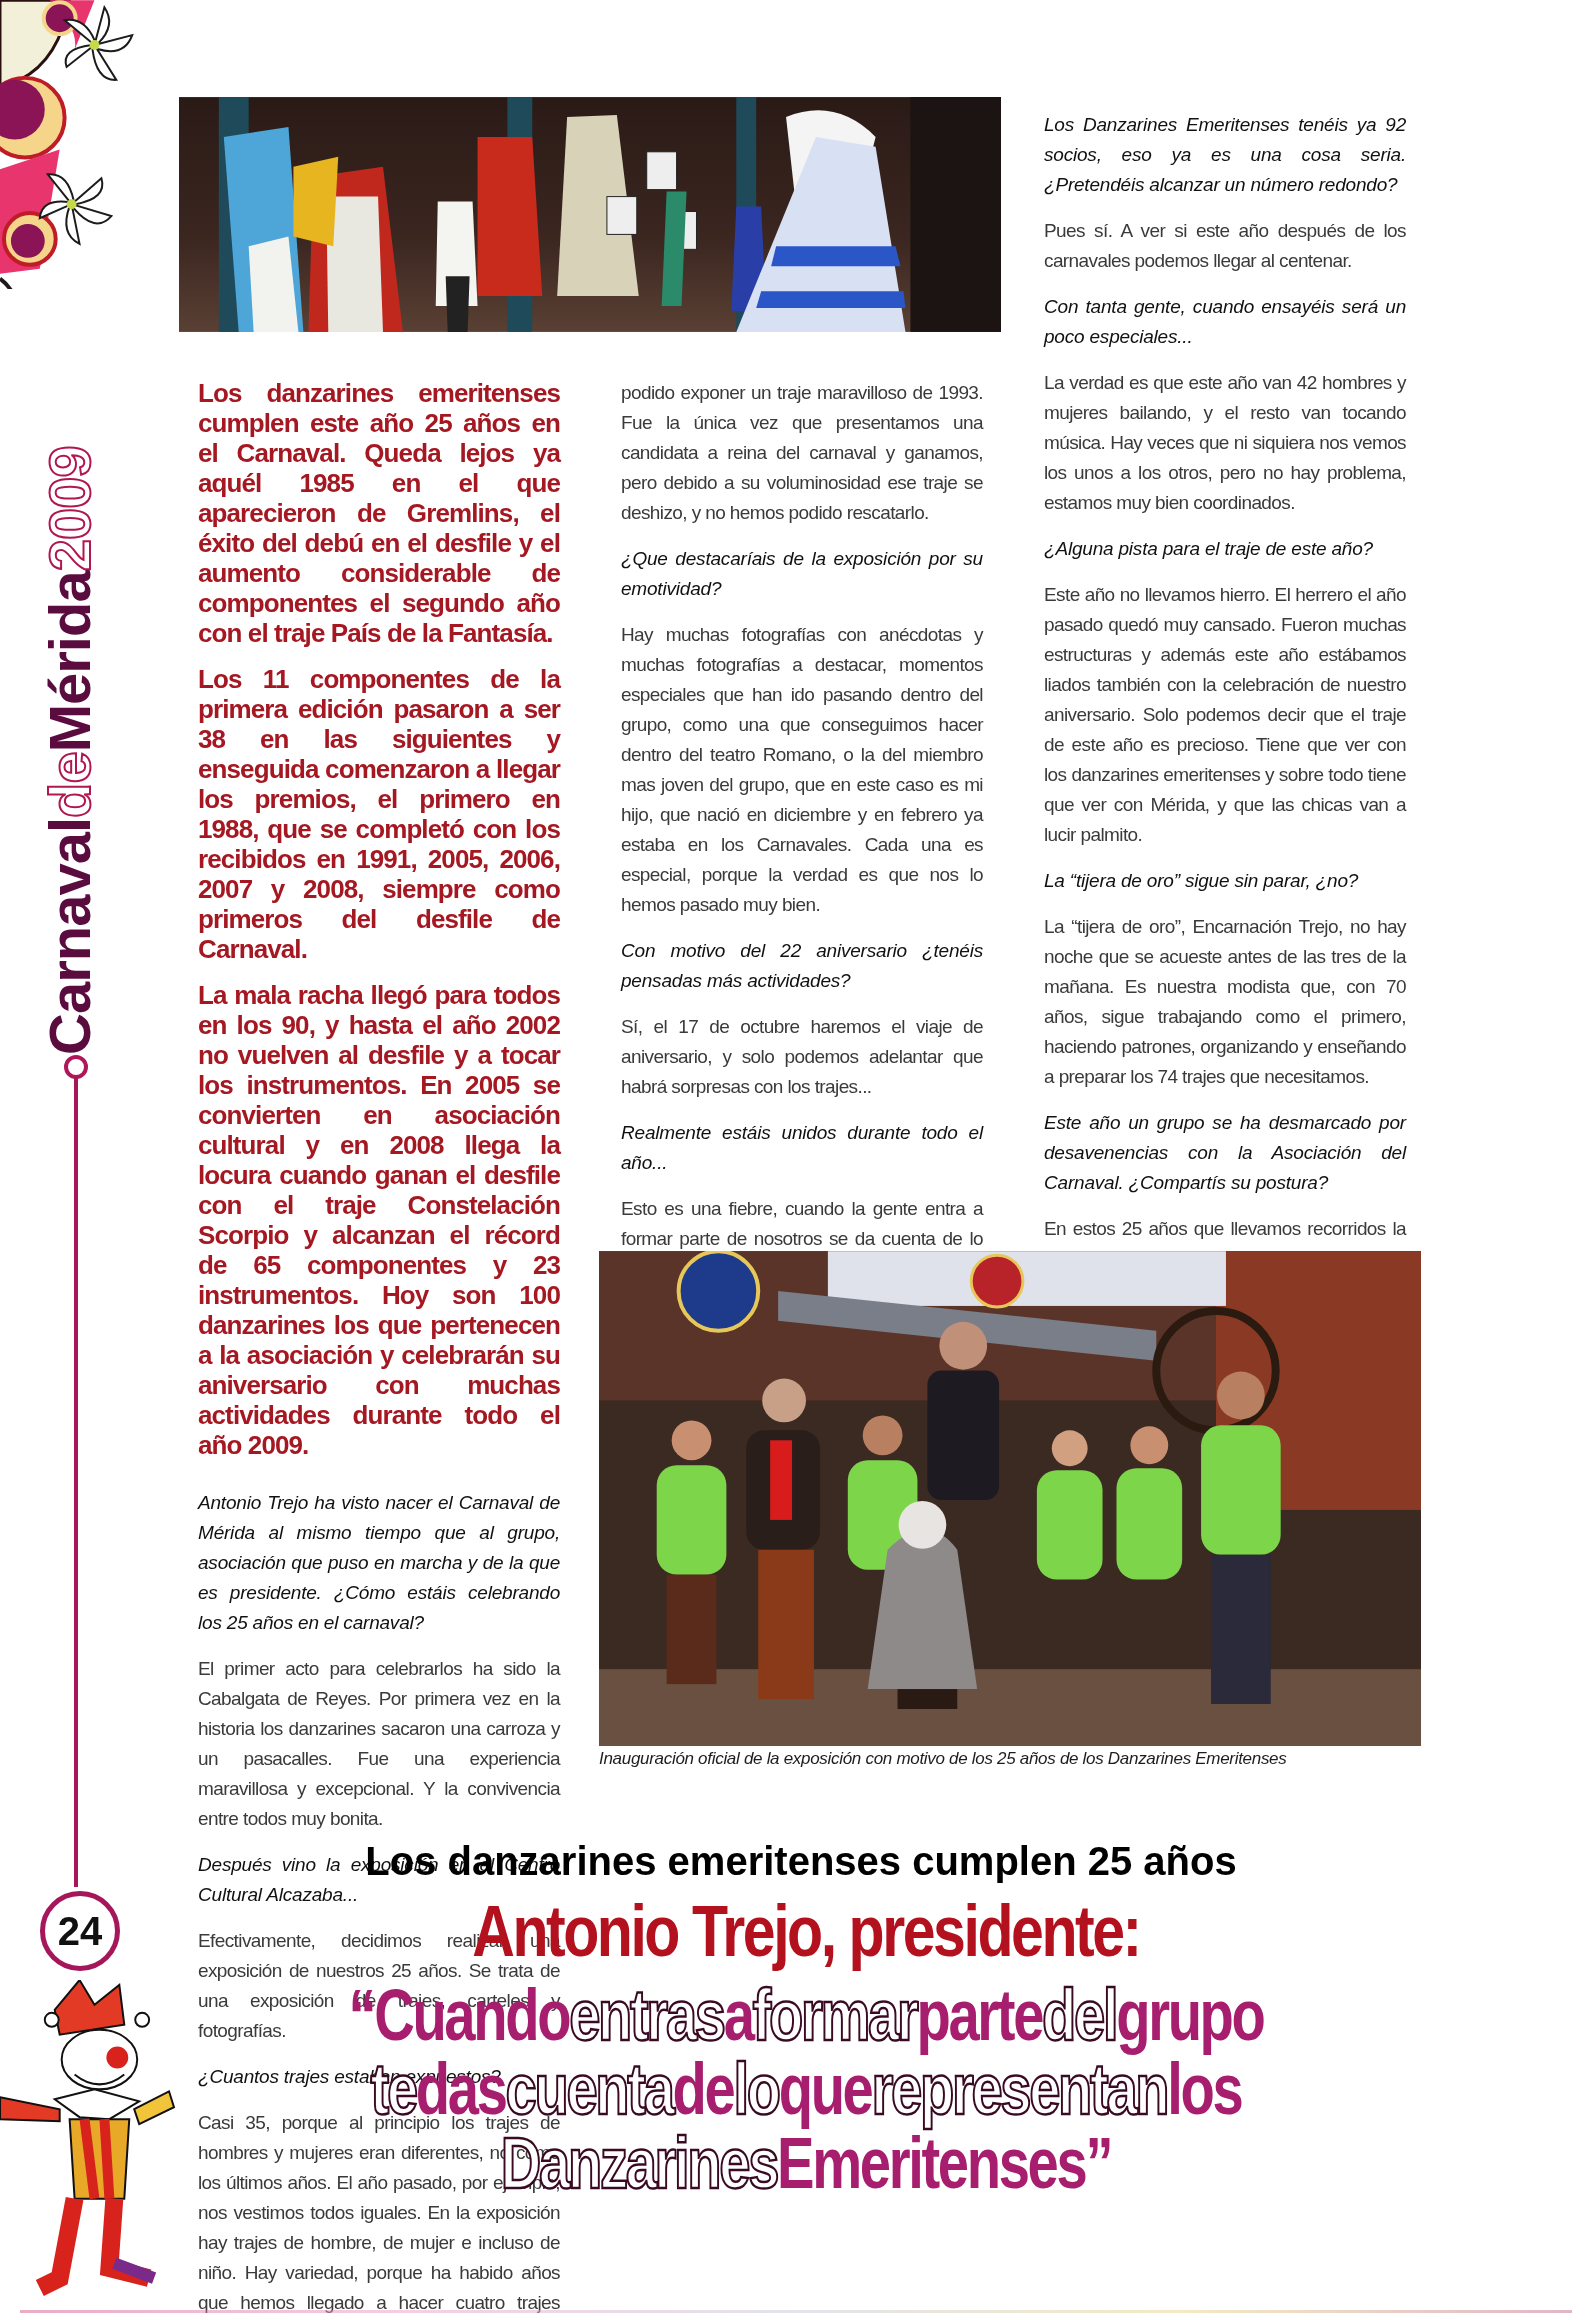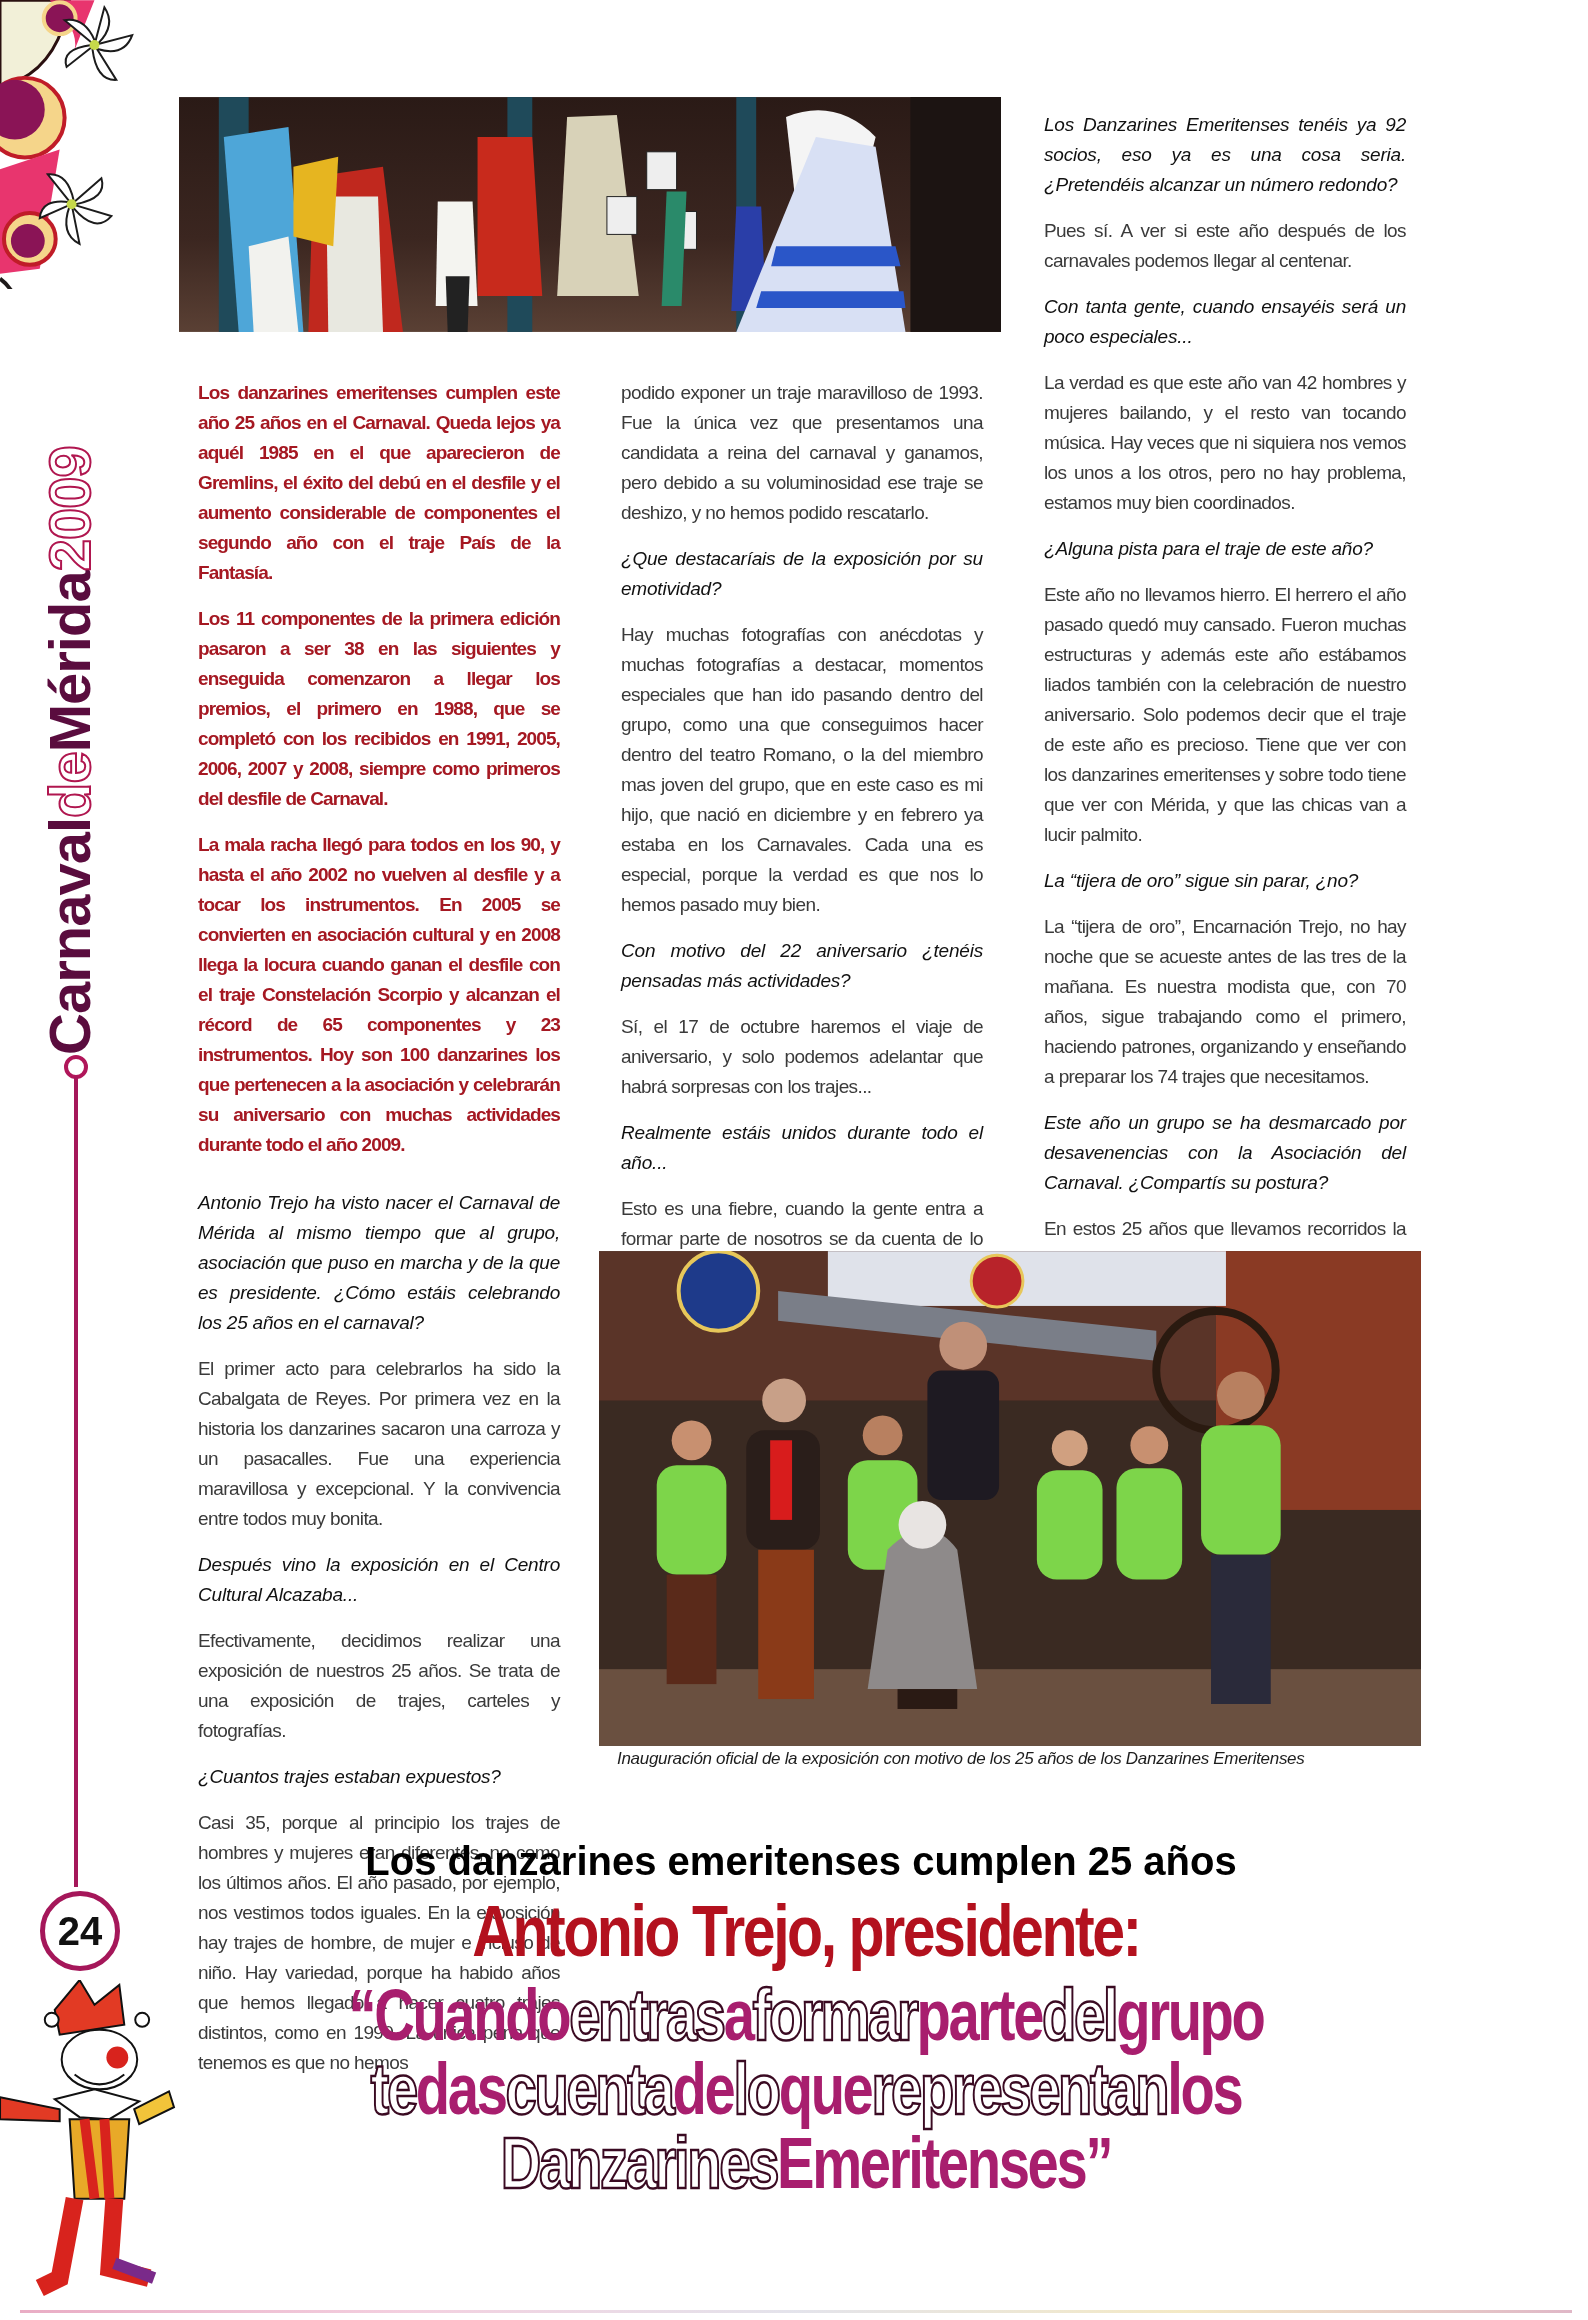--- a/index.html
+++ b/index.html
@@ -20,31 +20,31 @@
   .page-num { position: absolute; left: 40px; top: 1891px; width: 70px; height: 70px;
               border: 5px solid #a5175a; border-radius: 50%; background: #fff;
               display: flex; align-items: center; justify-content: center;
               font-weight: bold; font-size: 40px; color: #111; }
   .jester { position: absolute; left: 0; top: 1980px; width: 179px; height: 328px; }
 
   
   .photo { position: absolute; overflow: hidden; }
   .photo-top { left: 179px; top: 97px; width: 822px; height: 235px; }
   .photo-bottom { left: 599px; top: 1251px; width: 822px; height: 495px; }
-  .caption { position: absolute; left: 617px; top: 1749px; width: 836px;
+  .caption { position: absolute; left: 599px; top: 1749px; width: 836px;
              font-style: italic; font-size: 17px; color: #1d1d1d; letter-spacing: -0.3px; }
 
   
   .col { position: absolute; width: 394px; font-size: 19px; line-height: 30px; text-align: justify;
          font-family: "Liberation Sans", sans-serif; letter-spacing: -0.6px; }
   .col p { margin: 16px; }
   .col .q { font-style: italic; color: #111; letter-spacing: -0.2px; }
   .col .a { color: #3a3a3a; font-weight: normal; }
   .col-1 { left: 182px; top: 362px; }
-  .col-1 .lead { color: #a51822; font-weight: bold; font-size: 19px; letter-spacing: -0.9px; }
+  .col-1 .lead { color: #a51822; font-weight: bold; font-size: 26px; letter-spacing: -0.9px; }
   .col-1 .interview { margin-top: 28px; }
   .col-2 { left: 605px; top: 362px; }
   .col-3 { left: 1028px; top: 94px; width: 394px; }
 
   
   .kicker { position: absolute; left: 229px; top: 1839px; width: 1144px; text-align: center;
             color: #000000; font-size: 40px; font-weight: bold; letter-spacing: 0px; }
   .headline { position: absolute; left: 179px; top: 1893px; width: 1254px; text-align: center;
               color: #b3111e; font-size: 72px; font-weight: bold; letter-spacing: -3px; line-height: 76px;
               transform: scaleX(0.82); transform-origin: center; }

